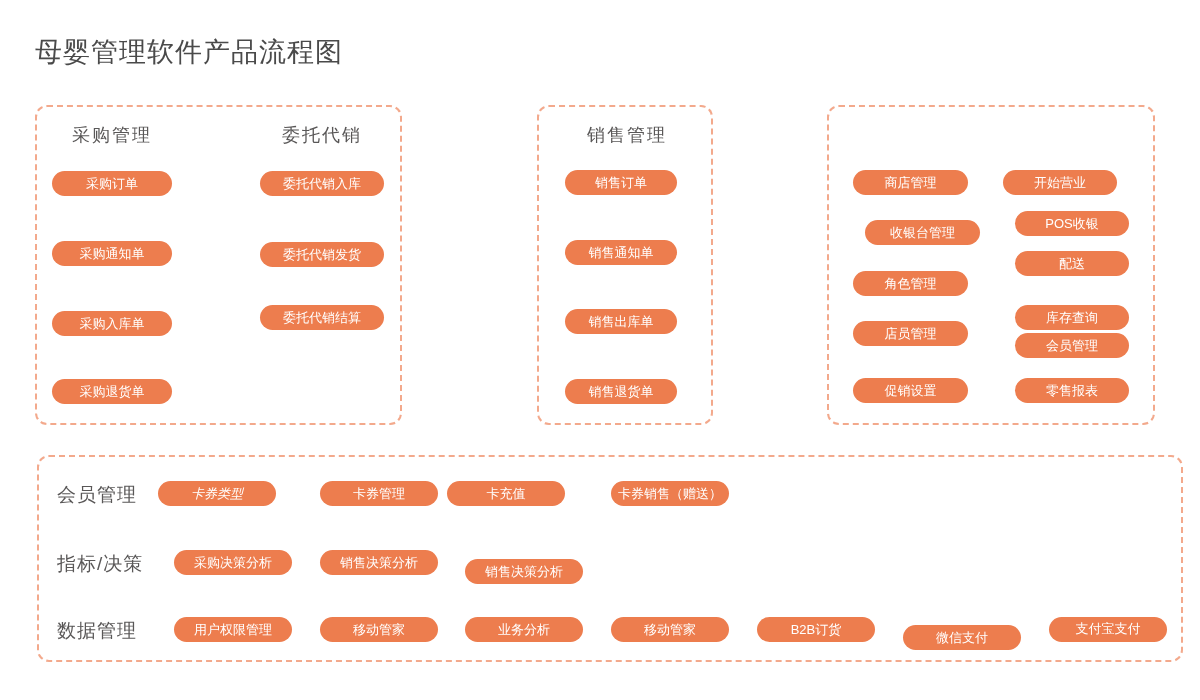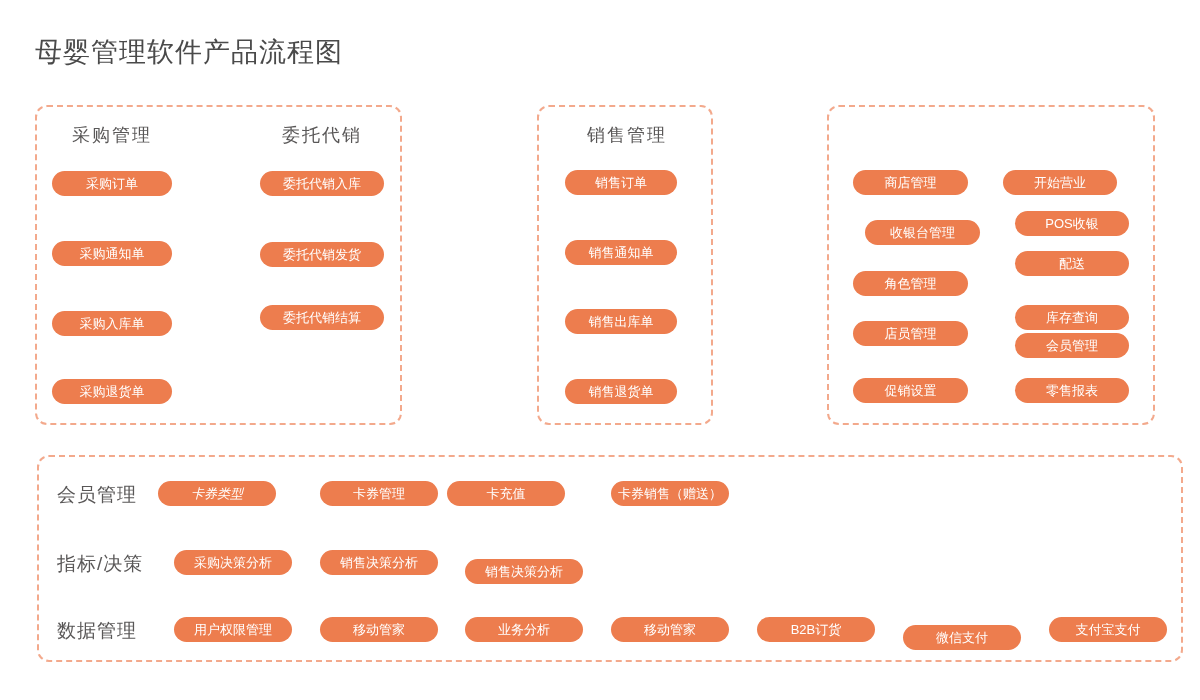--- a/index.html
+++ b/index.html
@@ -90,16 +90,16 @@
     <div class="pill" style="left:281px;top:93px;width:118px;">销售决策分析</div>
     <div class="pill" style="left:426px;top:102px;width:118px;">销售决策分析</div>
 
     <div class="rowlabel" style="left:18px;top:161px;">数据管理</div>
     <div class="pill" style="left:135px;top:160px;width:118px;">用户权限管理</div>
     <div class="pill" style="left:281px;top:160px;width:118px;">移动管家</div>
     <div class="pill" style="left:426px;top:160px;width:118px;text-align:center;">业务分析</div>
     <div class="pill" style="left:572px;top:160px;width:118px;">移动管家</div>
     <div class="pill" style="left:718px;top:160px;width:118px;">B2B订货</div>
     <div class="pill" style="left:864px;top:168px;width:118px;">微信支付</div>
-    <div class="pill" style="left:1010px;top:160px;width:118px;">支付宝支付</div>
+    <div class="pill" style="left:1010px;top:160px;width:118px;font-family:Liberation Mono, monospace;">支付宝支付</div>
   </div>
 
 </div>
 
 </body></html>

